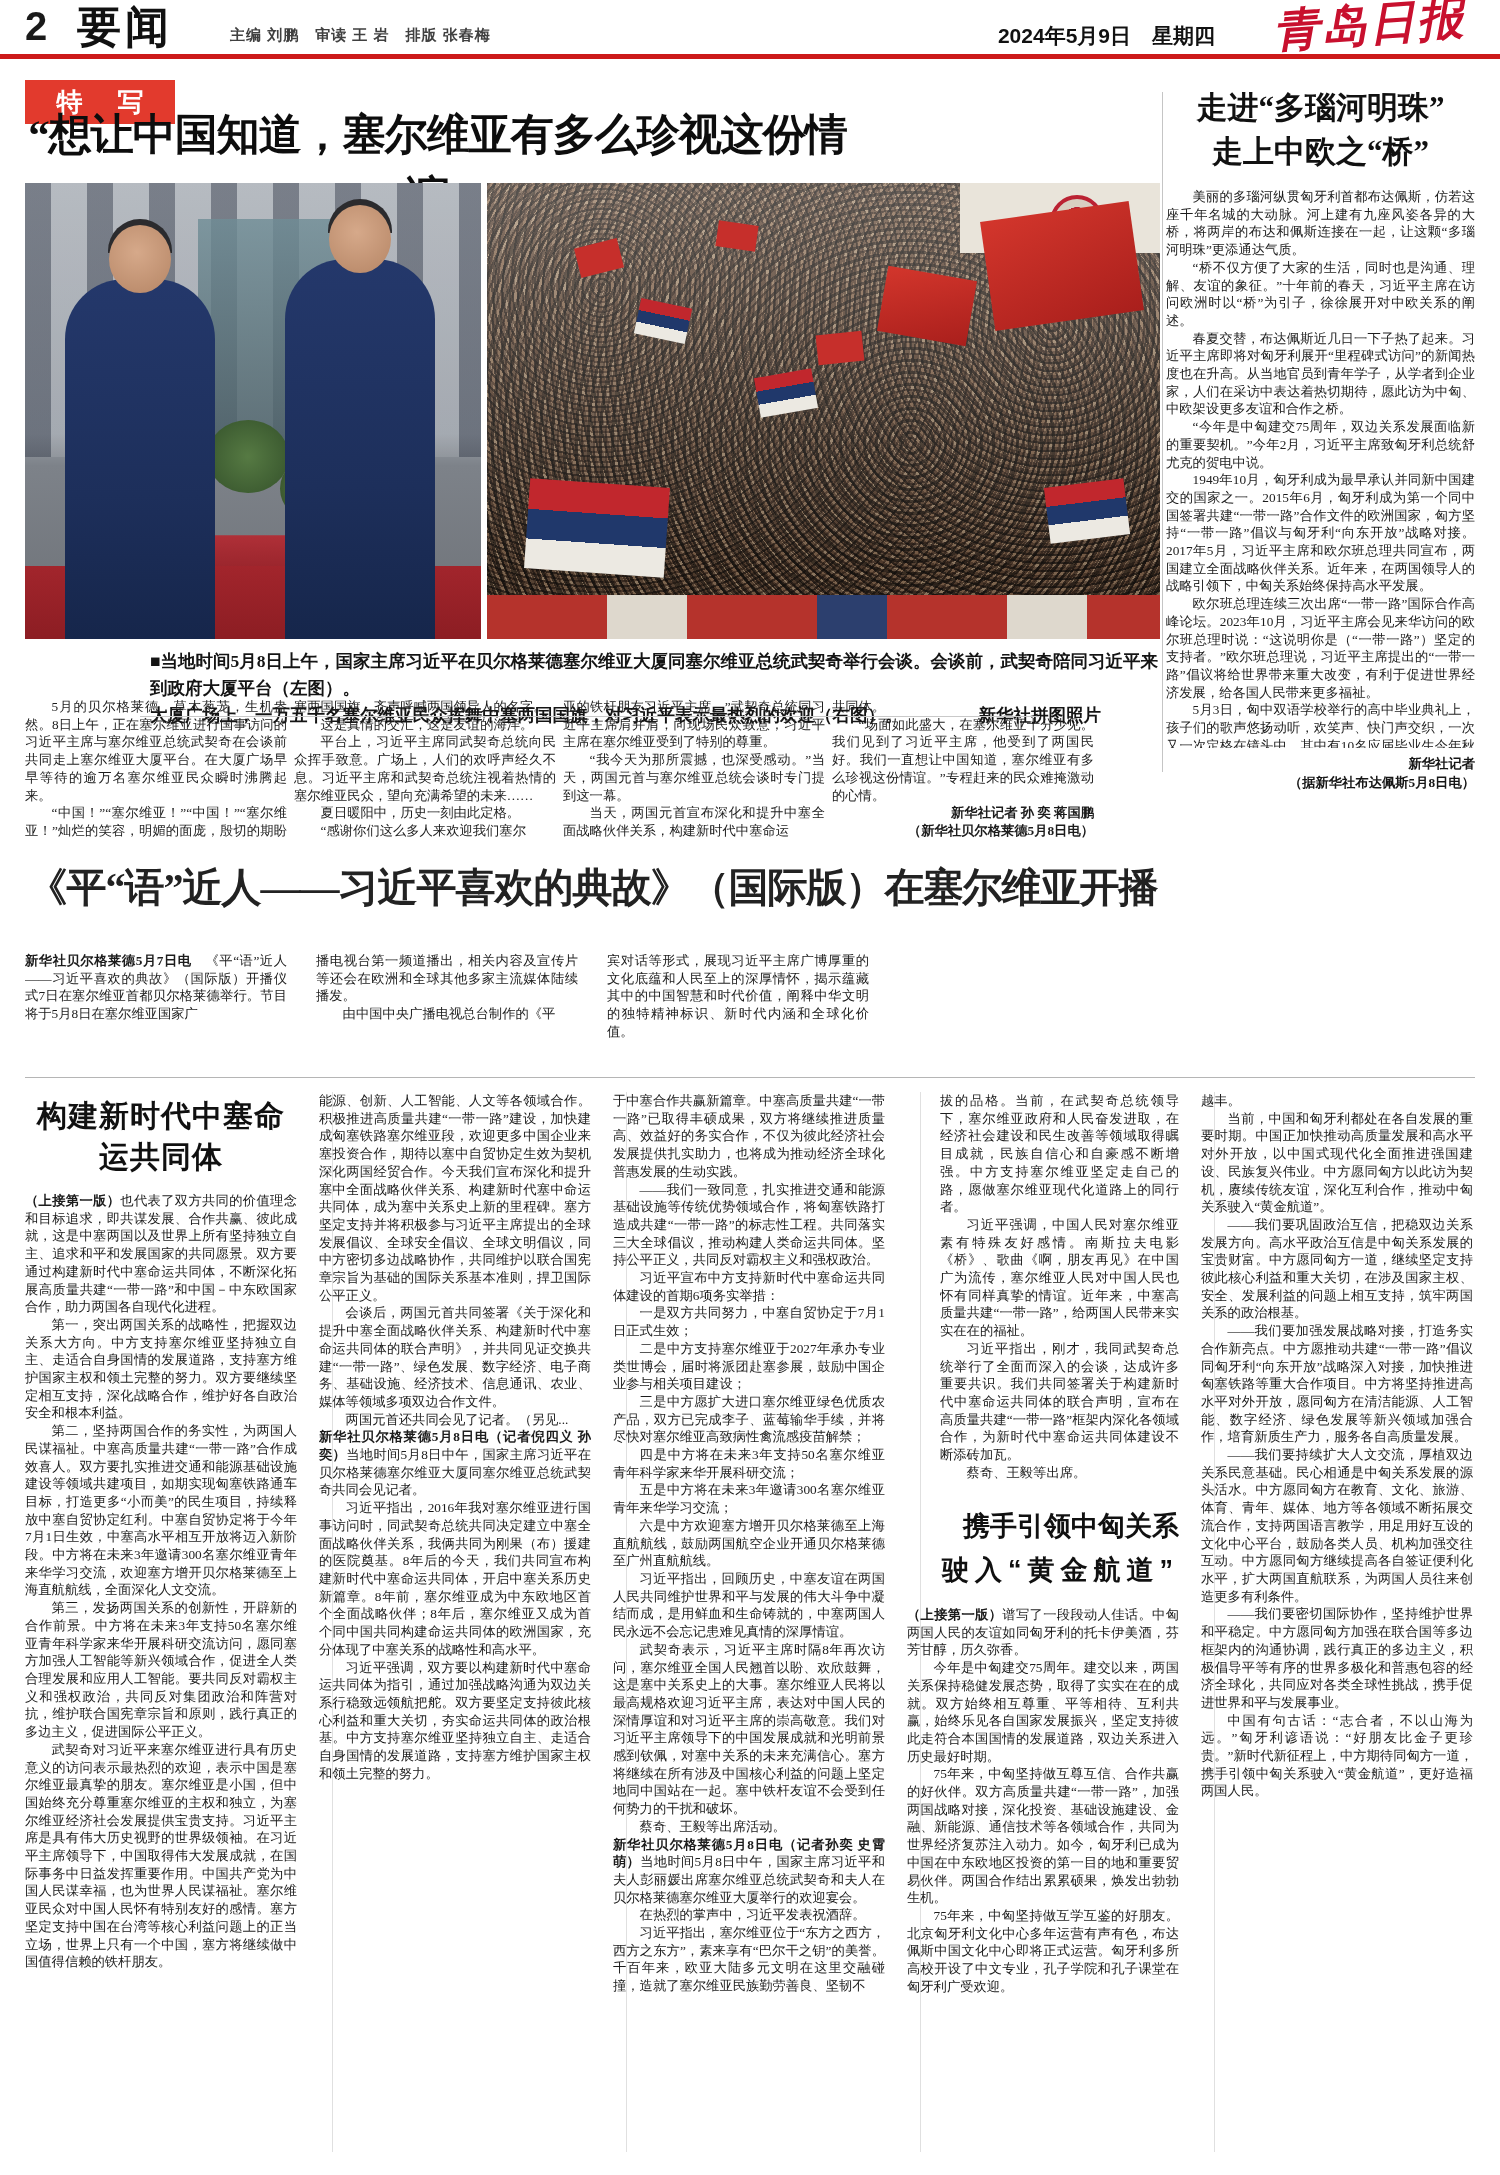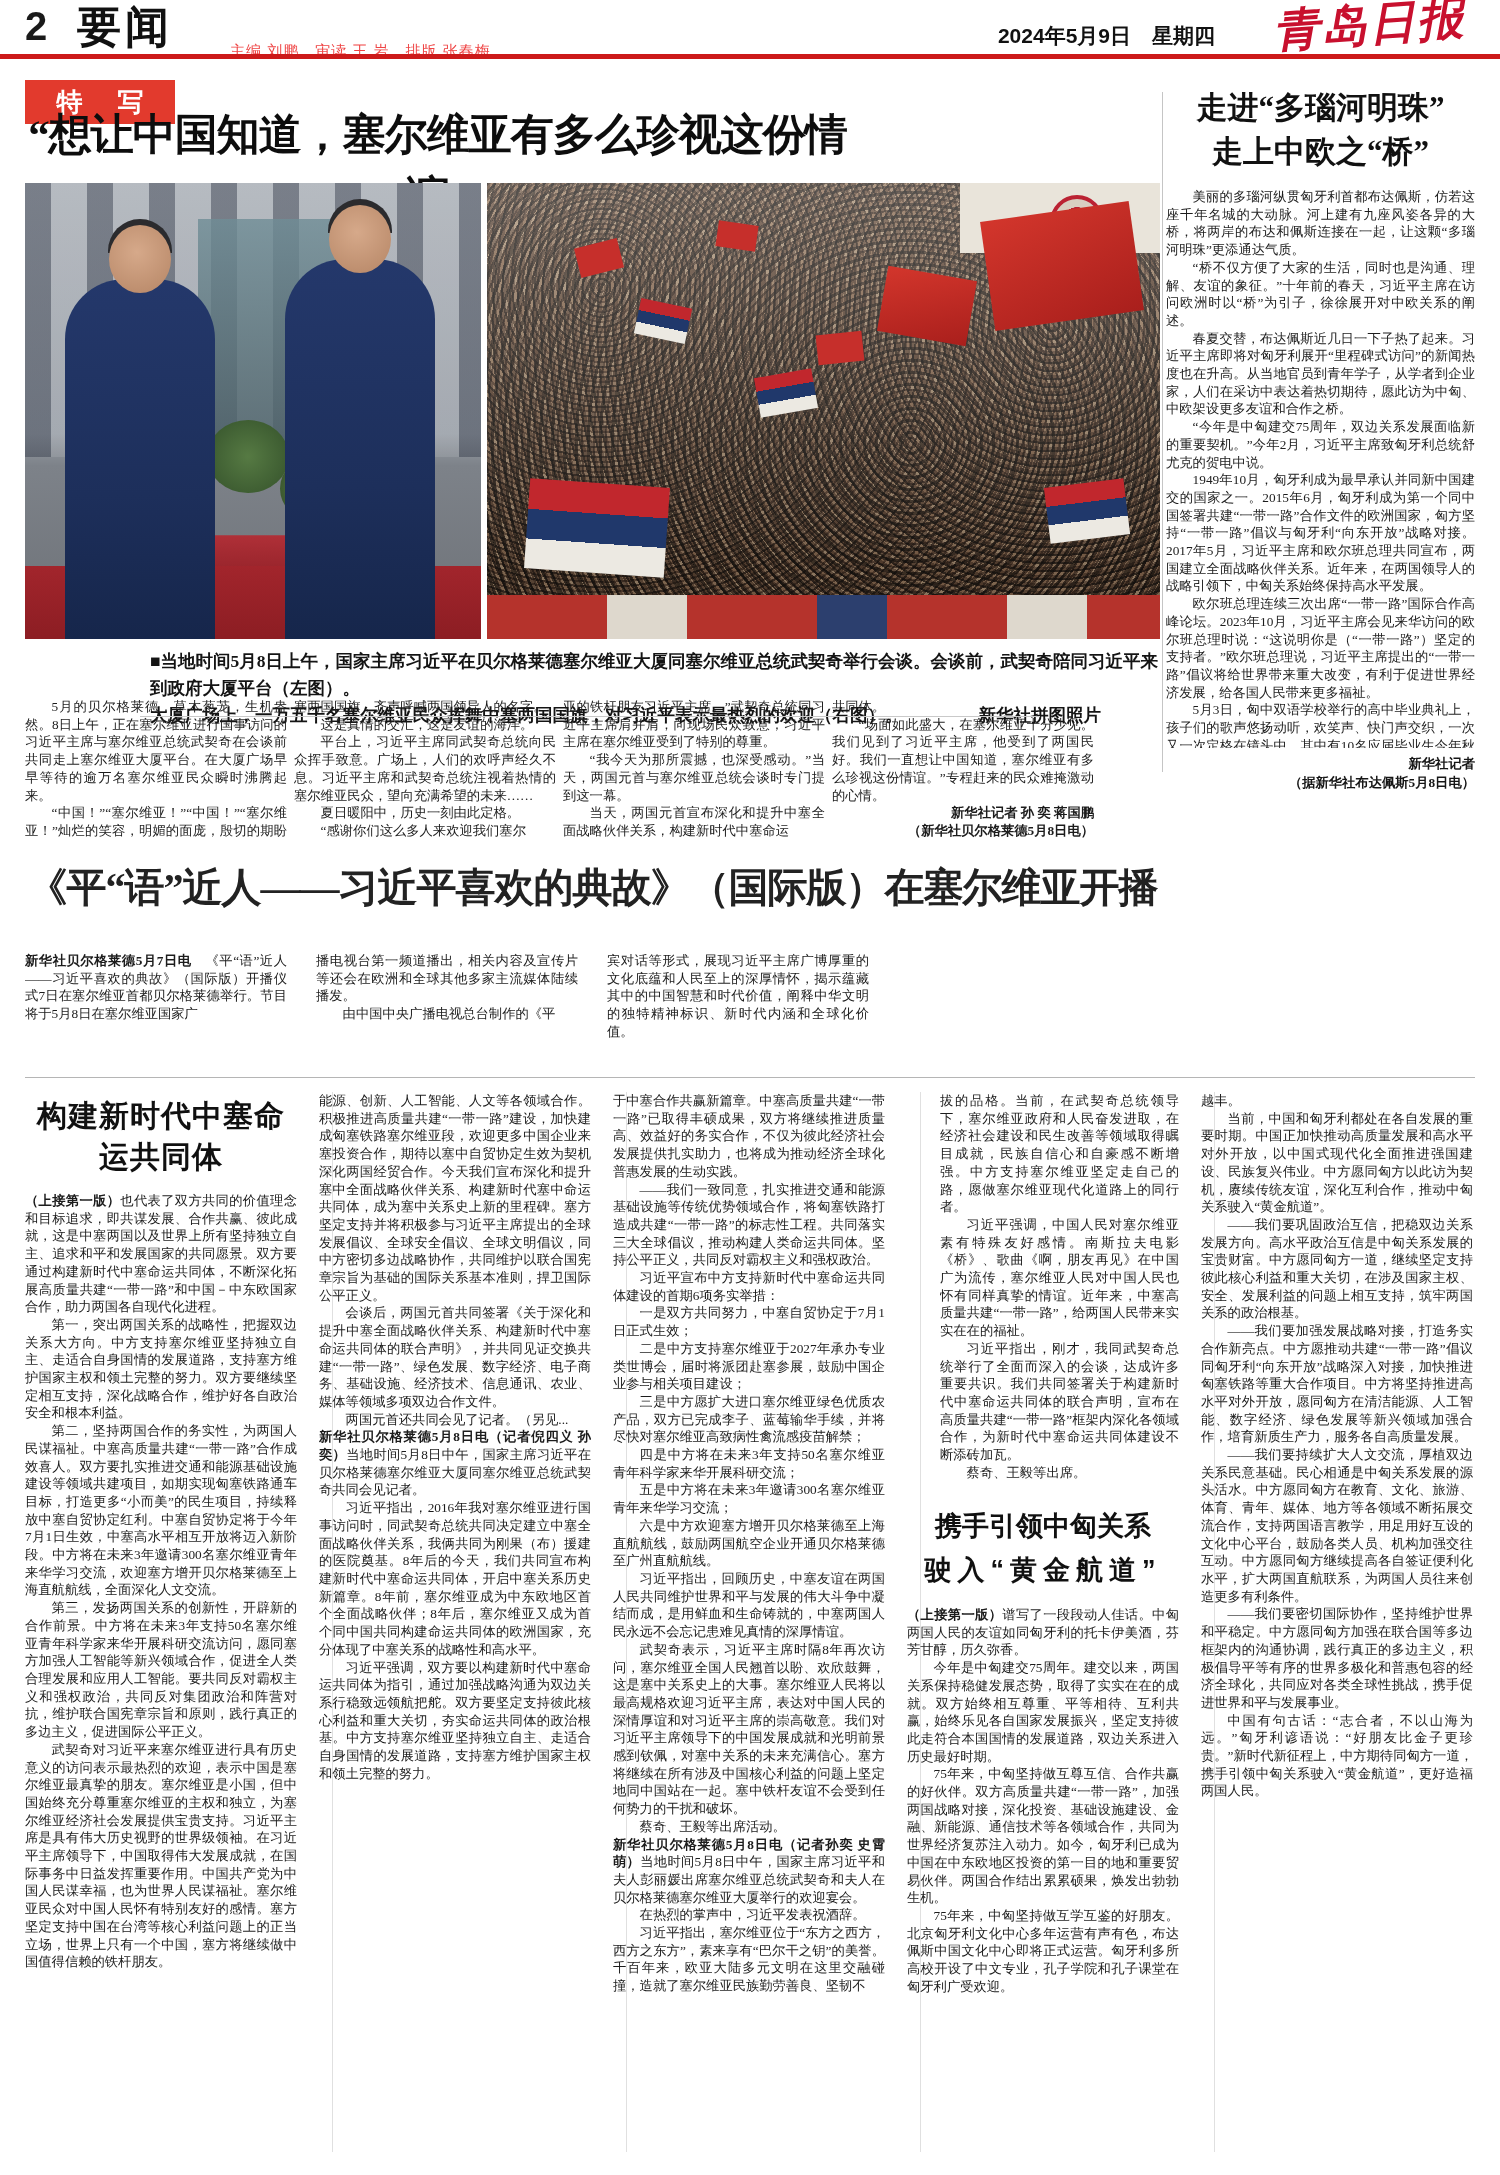--- a/index.html
+++ b/index.html
@@ -5,21 +5,21 @@
   html,body{margin:0;padding:0;background:#f2f2ee;}
   .page{position:relative;width:1500px;height:2175px;background:#ffffff;overflow:hidden;
         font-family:"Liberation Serif",serif;color:#161616;}
   
   .hdr{position:absolute;left:25px;top:0;width:1450px;height:54px;}
   .pagenum{position:absolute;left:0;top:4px;font-family:"Liberation Sans",sans-serif;
            font-size:40px;font-weight:bold;color:#1a1a1a;}
   .secname{position:absolute;left:52px;top:-2px;font-family:"Liberation Sans",sans-serif;
            font-size:44px;font-weight:900;letter-spacing:4px;color:#111;}
   .credits{position:absolute;left:205px;top:26px;font-family:"Liberation Sans",sans-serif;
-           font-size:15px;font-weight:normal;color:#ef4444;letter-spacing:1px;margin-top:16px;}
+           font-size:15px;font-weight:bold;color:#404040;letter-spacing:1px;}
   .isdate{position:absolute;right:260px;top:22px;font-family:"Liberation Sans",sans-serif;
           font-size:21px;font-weight:bold;color:#111;}
   .masthead{position:absolute;right:10px;top:-6px;color:#c8102e;font-size:46px;font-weight:bold;
             font-style:italic;transform:rotate(-4deg);letter-spacing:2px;
             font-family:"Liberation Serif",serif;}
   .red-rule{position:absolute;left:0;top:54px;width:1500px;height:5px;background:#cc1a1a;}
   
   .tag{position:absolute;left:25px;top:80px;width:150px;height:44px;background:#e23a2d;
        color:#fff;font-family:"Liberation Sans",sans-serif;font-size:26px;font-weight:bold;
        display:flex;align-items:center;justify-content:center;letter-spacing:14px;text-indent:14px;}
@@ -93,21 +93,21 @@
   .h-rule{position:absolute;left:25px;top:1077px;width:1450px;height:1px;background:#b5b5b5;}
   .bottom{position:absolute;left:25px;top:1092px;width:1450px;height:1068px;display:flex;gap:22px;}
   .bcol{width:272px;height:1068px;overflow:hidden;}
   .bv{position:absolute;top:1092px;width:1px;height:1060px;background:#e0e0e0;}
   .art-h1{margin:4px 0 14px 0;text-align:center;font-family:"Liberation Sans",sans-serif;
           font-size:30px;font-weight:900;color:#101010;letter-spacing:1px;}
   .c1body{height:1010px;overflow:hidden;}
   .c4top{height:400px;overflow:hidden;margin-left:33px;}
   .art-h2{height:96px;margin:8px 0 10px 0;display:flex;flex-direction:column;justify-content:center;
           text-align:center;font-family:"Liberation Sans",sans-serif;font-size:27px;line-height:44px;
-          font-weight:900;color:#101010;}
+          font-weight:900;color:#101010;align-items:flex-end;}
   .art-h2 .sp{letter-spacing:6px;}
   .c4bot{height:545px;overflow:hidden;}
 </style>
 </head>
 <body>
 
 <div class="page">
 
   <div class="hdr">
     <div class="pagenum">2</div>

